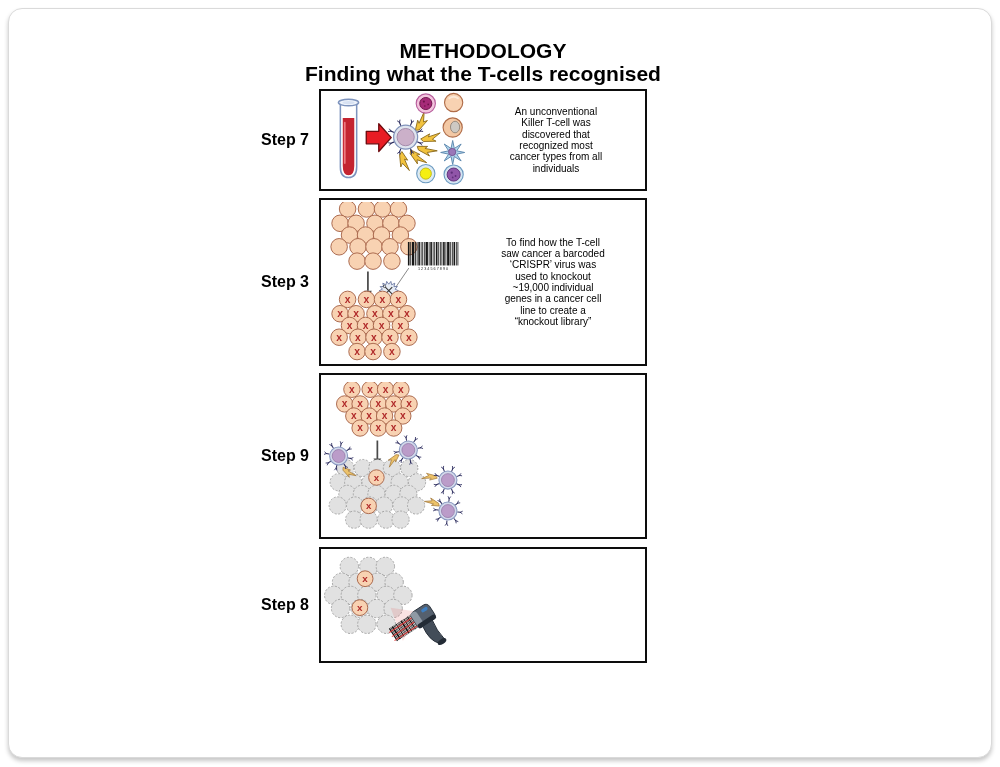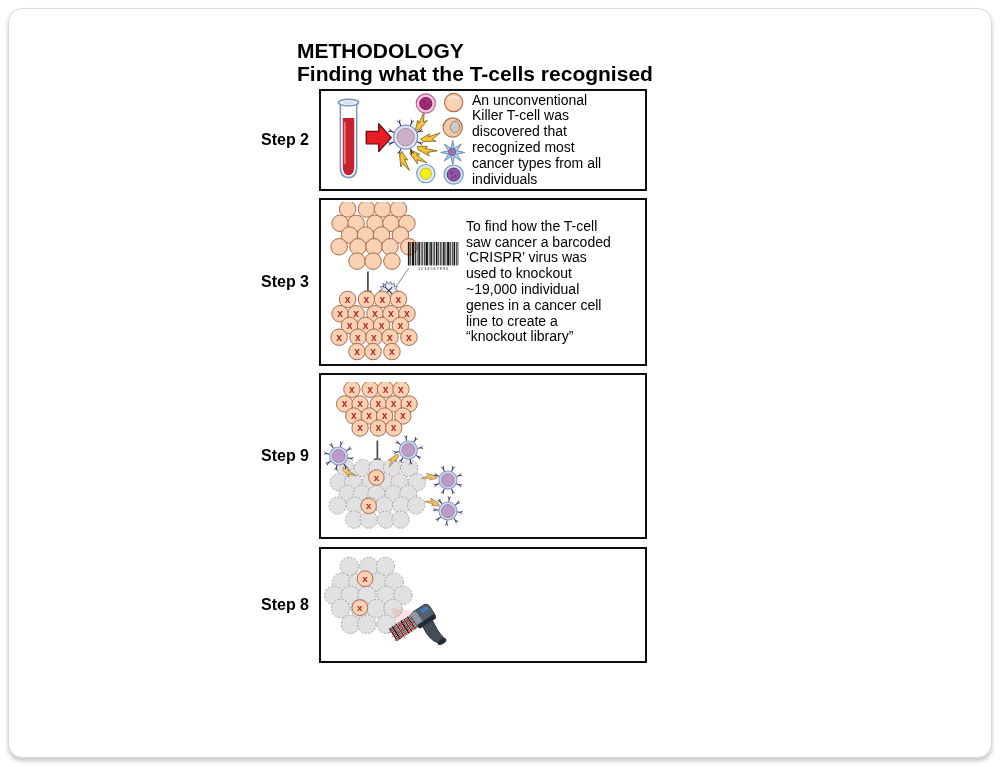--- a/index.html
+++ b/index.html
@@ -1,34 +1,34 @@
 <!DOCTYPE html>
 <html><head>
 <meta charset="utf-8">
 <style>
   html,body{margin:0;padding:0;background:#ffffff;}
   .stage{position:relative;width:1000px;height:767px;background:#fff;font-family:"Liberation Sans",sans-serif;color:#000;}
   .card{position:absolute;left:8px;top:8px;width:982px;height:748px;background:#fff;
         border:1px solid #dadada;border-radius:14px;box-shadow:0 3px 4px rgba(0,0,0,.22);overflow:hidden;}
-  .titles{position:absolute;left:288px;top:30px;width:372px;text-align:left;}
+  .titles{position:absolute;left:288px;top:30px;width:372px;text-align:center;}
   .titles h1{margin:0;font-size:21px;font-weight:bold;line-height:23px;white-space:nowrap;}
   .titles h2{margin:0;font-size:21px;font-weight:bold;line-height:23px;white-space:nowrap;}
   .rows{position:absolute;left:252px;top:80px;width:386px;}
   .row{display:flex;align-items:center;}
   .row.r1 .step-box{height:102px;}
   .row.r2 .step-box{height:168px;}
   .row.r3 .step-box{height:166px;}
   .row.r4 .step-box{height:116px;}
   .row{margin-bottom:7px;}
   .row.r3{margin-bottom:8px;}
   .step-label{width:58px;flex:none;font-weight:bold;font-size:16px;}
   .step-box{flex:1;box-sizing:border-box;border:2.5px solid #0d0d0d;background:#fff;
             display:flex;align-items:center;padding:2px 3px;}
   .illus{flex:none;display:block;}
-  .step-text{flex:1;text-align:left;font-size:14px;line-height:1.13;white-space:pre-line;padding:0 2px;}
+  .step-text{flex:1;text-align:center;font-size:10px;line-height:1.13;white-space:pre-line;padding:0 2px;}
 </style>
 </head>
 <body>
 
 <svg width="0" height="0" style="position:absolute" aria-hidden="true">
   <defs>
     <path id="bolt" d="M0 5 L10 1 L8.2 4 L21 1.5 L12 7 L15.5 9.5 L2.5 8 Z"></path>
   </defs>
 </svg>
 
@@ -36,21 +36,21 @@
  <div class="card">
 
   <div class="titles">
     <h1>METHODOLOGY</h1>
     <h2>Finding what the T-cells recognised</h2>
   </div>
 
   <div class="rows">
 
     <div class="row r1">
-      <div class="step-label">Step 2</div>
+      <div class="step-label">Step 7</div>
       <div class="step-box">
         <svg class="illus" width="146" height="96" viewBox="0 0 152 100">
           <g>
             <path d="M17 11 L17 78 Q17 89 25.5 89 Q34 89 34 78 L34 11 Z" fill="#ffffff" stroke="#7d93bd" stroke-width="1.6"></path>
             <path d="M19.5 27 L19.5 77 Q19.5 86.6 25.5 86.6 Q31.5 86.6 31.5 77 L31.5 27 Z" fill="#c42430"></path>
             <path d="M21.6 32 L21.6 74" stroke="#ee7a80" stroke-width="1.8" fill="none" stroke-linecap="round"></path>
             <ellipse cx="25.5" cy="11" rx="10.5" ry="3.4" fill="#eef3fb" stroke="#7d93bd" stroke-width="1.6"></ellipse>
             <ellipse cx="25.5" cy="11" rx="6.3" ry="1.7" fill="#d7e1f2"></ellipse>
           </g>
           <polygon points="44,41 57,41 57,33 70,47.5 57,62 57,54 44,54" fill="#e81c24" stroke="#6d0a0e" stroke-width="1.4" stroke-linejoin="round"></polygon>

